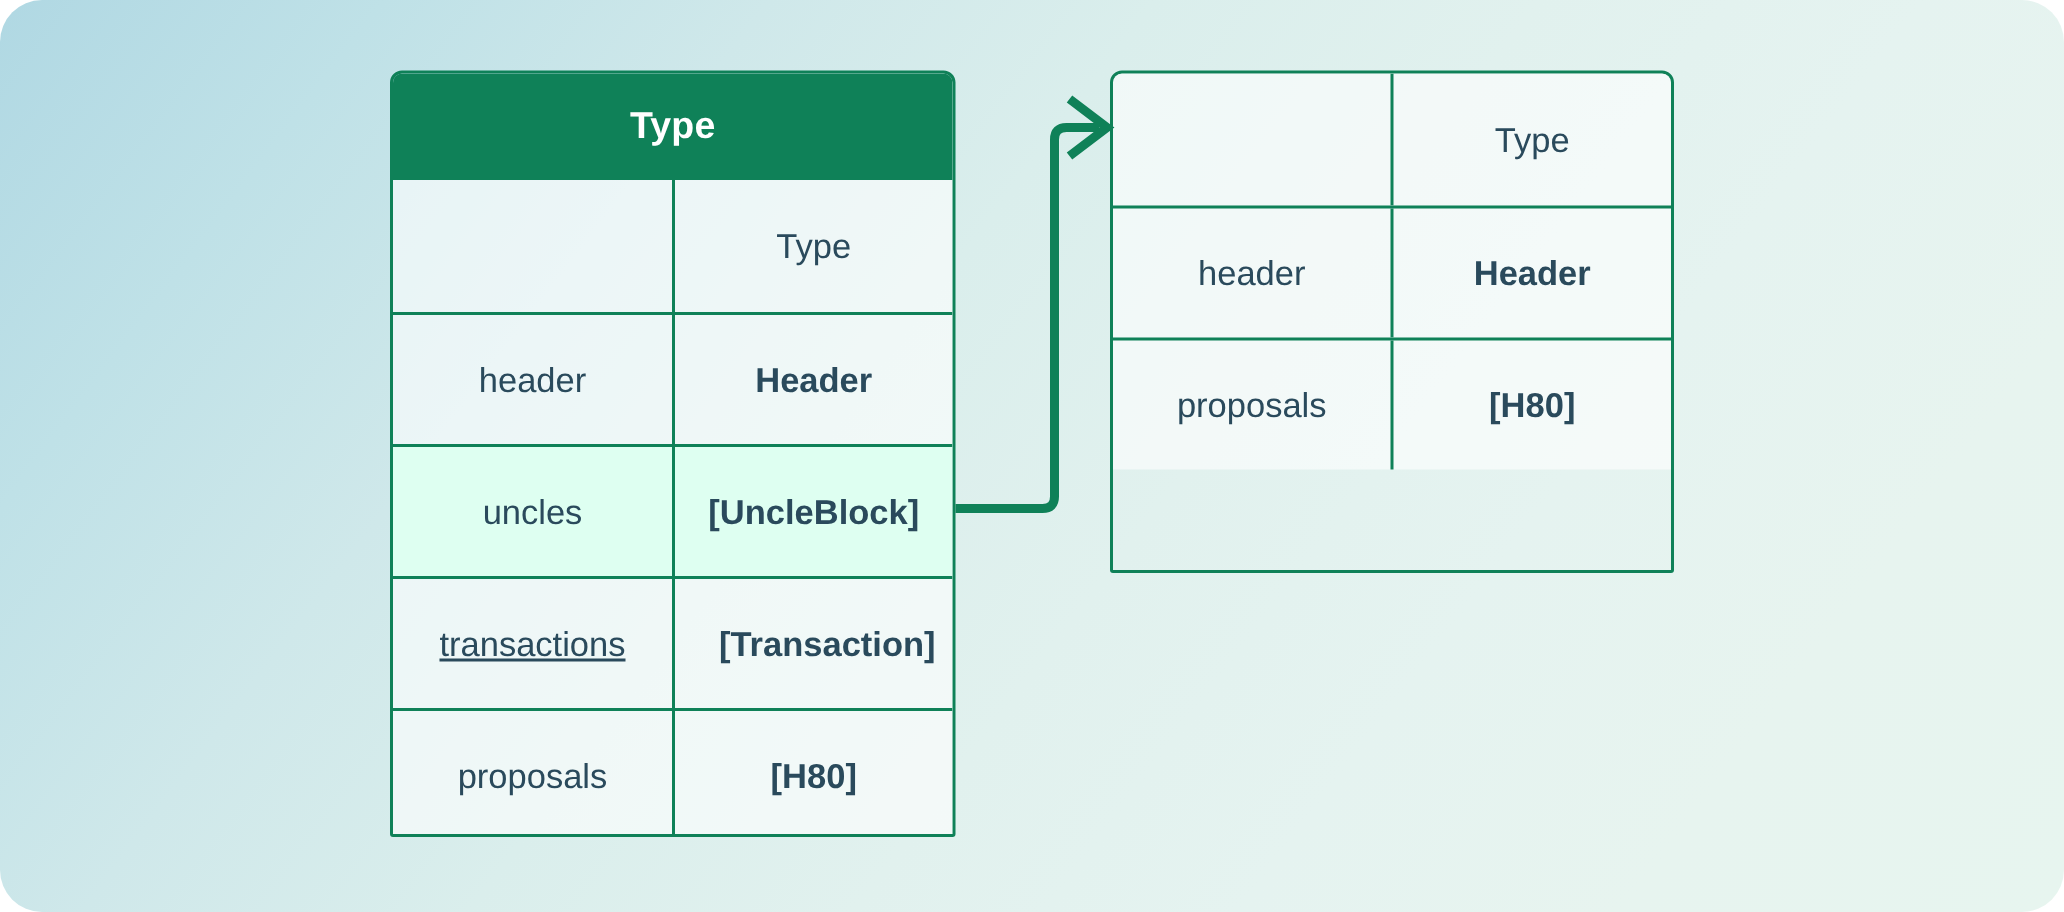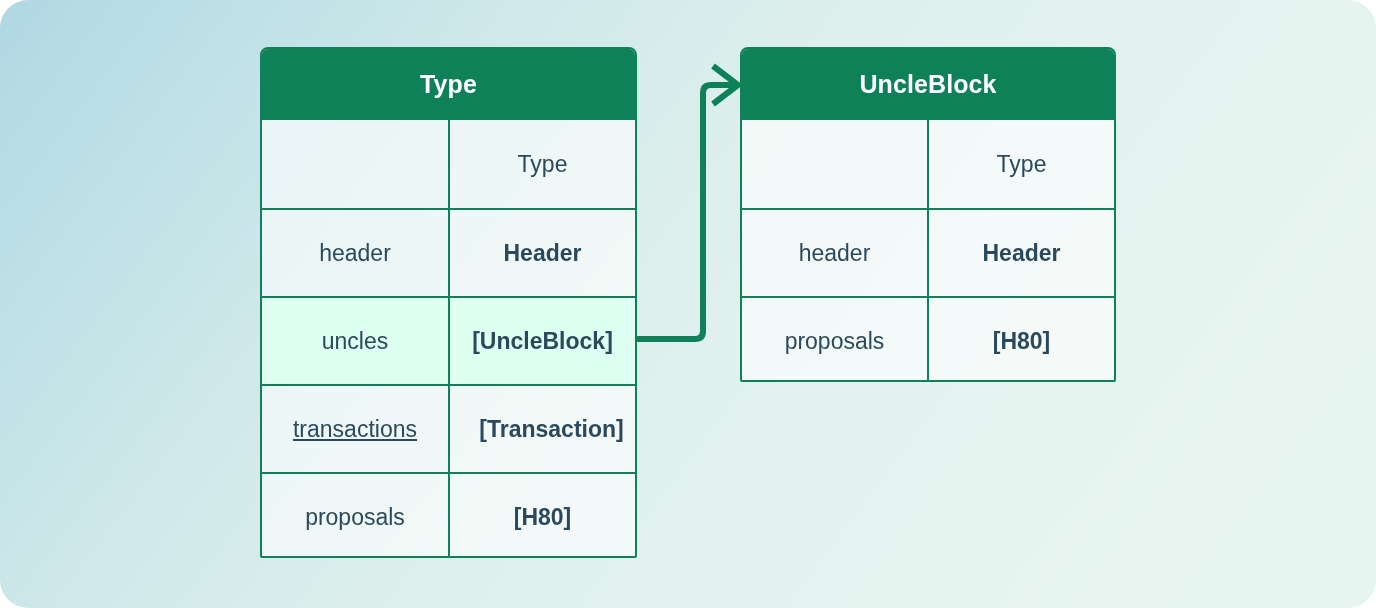--- a/index.html
+++ b/index.html
@@ -124,21 +124,20 @@
       <div class="row" style="height:88px;">
         <div class="cell name" style="width:188px;">proposals</div>
         <div class="cell type" style="width:185px;">[H80]</div>
       </div>
 
     </div>
   </div>
 
   <div class="class-box" id="uncleblock-box" style="left:740px; top:47px; width:376px; height:335px;">
 
-    <div class="class-header" style="height:71px;">UncleBlock</div>
 
     <div class="class-table">
 
       <div class="row" style="height:88px;">
         <div class="cell name empty" style="width:187px;"></div>
         <div class="cell type-heading" style="width:185px;">Type</div>
       </div>
 
       <div class="row" style="height:88px;">
         <div class="cell name" style="width:187px;">header</div>

